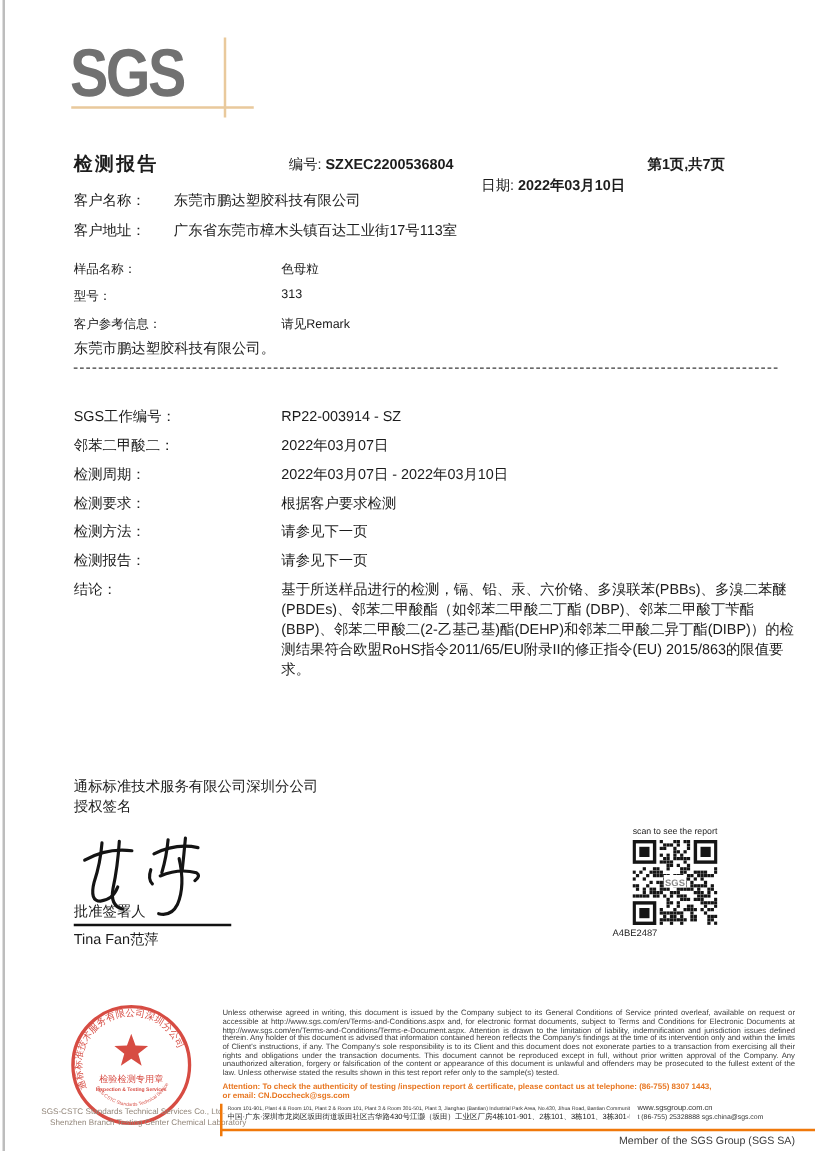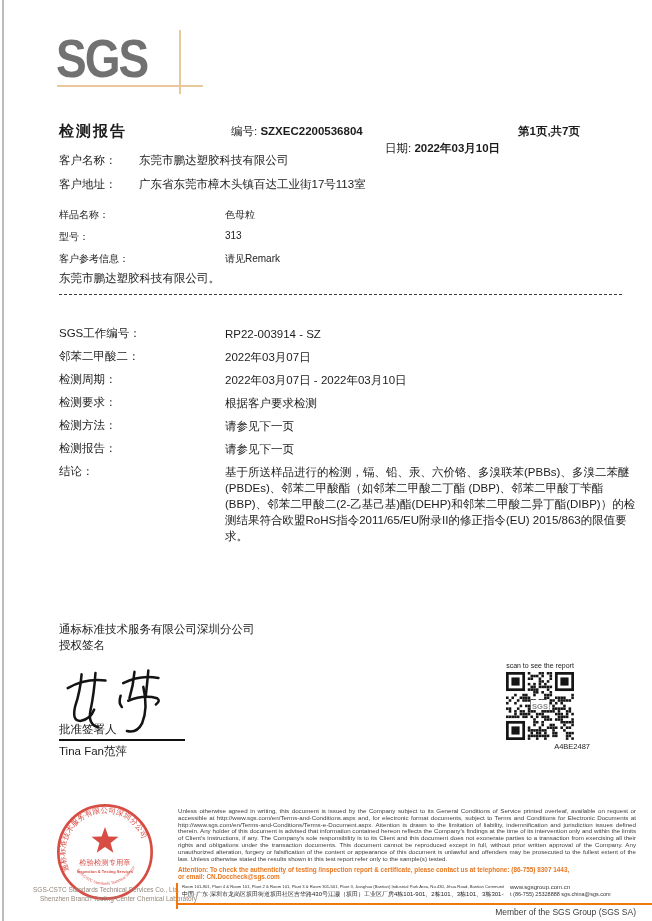--- a/index.html
+++ b/index.html
@@ -43,21 +43,21 @@
   .signer-company { position:absolute; left:59px; top:622px; font-size:11.5px; }
   .signer-label { position:absolute; left:59px; top:638px; font-size:11.5px; }
   .signature-svg { position:absolute; left:60px; top:668px; }
   .sig-line { position:absolute; left:59px; top:739px; width:126px; height:1.5px; background:#111; }
   .signer-name { position:absolute; left:59px; top:744px; font-size:11.5px; }
   .signer-role { position:absolute; left:59px; top:722px; font-size:11.5px; }
 
   
   .qr-caption { position:absolute; left:490px; top:662px; width:100px; text-align:center; font-size:7px; color:#222; }
   .qr-svg { position:absolute; left:506px; top:672px; }
-  .qr-code-text { position:absolute; left:490px; top:742px; width:100px; text-align:right; font-size:7.5px; color:#222; }
+  .qr-code-text { position:absolute; left:490px; top:742px; width:100px; text-align:left; font-size:7.5px; color:#222; }
 
   
   .disclaimer { position:absolute; left:178px; top:808px; width:458px; font-size:6.2px; line-height:6.8px;
                 color:#3c3c3c; text-align:justify; }
   .attention { position:absolute; left:178px; top:866px; width:458px; font-size:6.4px; line-height:7.2px;
                font-weight:700; color:#e87722; white-space:pre-wrap; }
   .address-block { position:absolute; left:182px; top:884px; width:452px; display:flex; }
   .address-left { width:322px; overflow:hidden; }
   .address-en { font-size:4.2px; line-height:6px; white-space:nowrap; color:#333; }
   .address-cn { font-size:6px; line-height:8px; white-space:nowrap; color:#222; }

